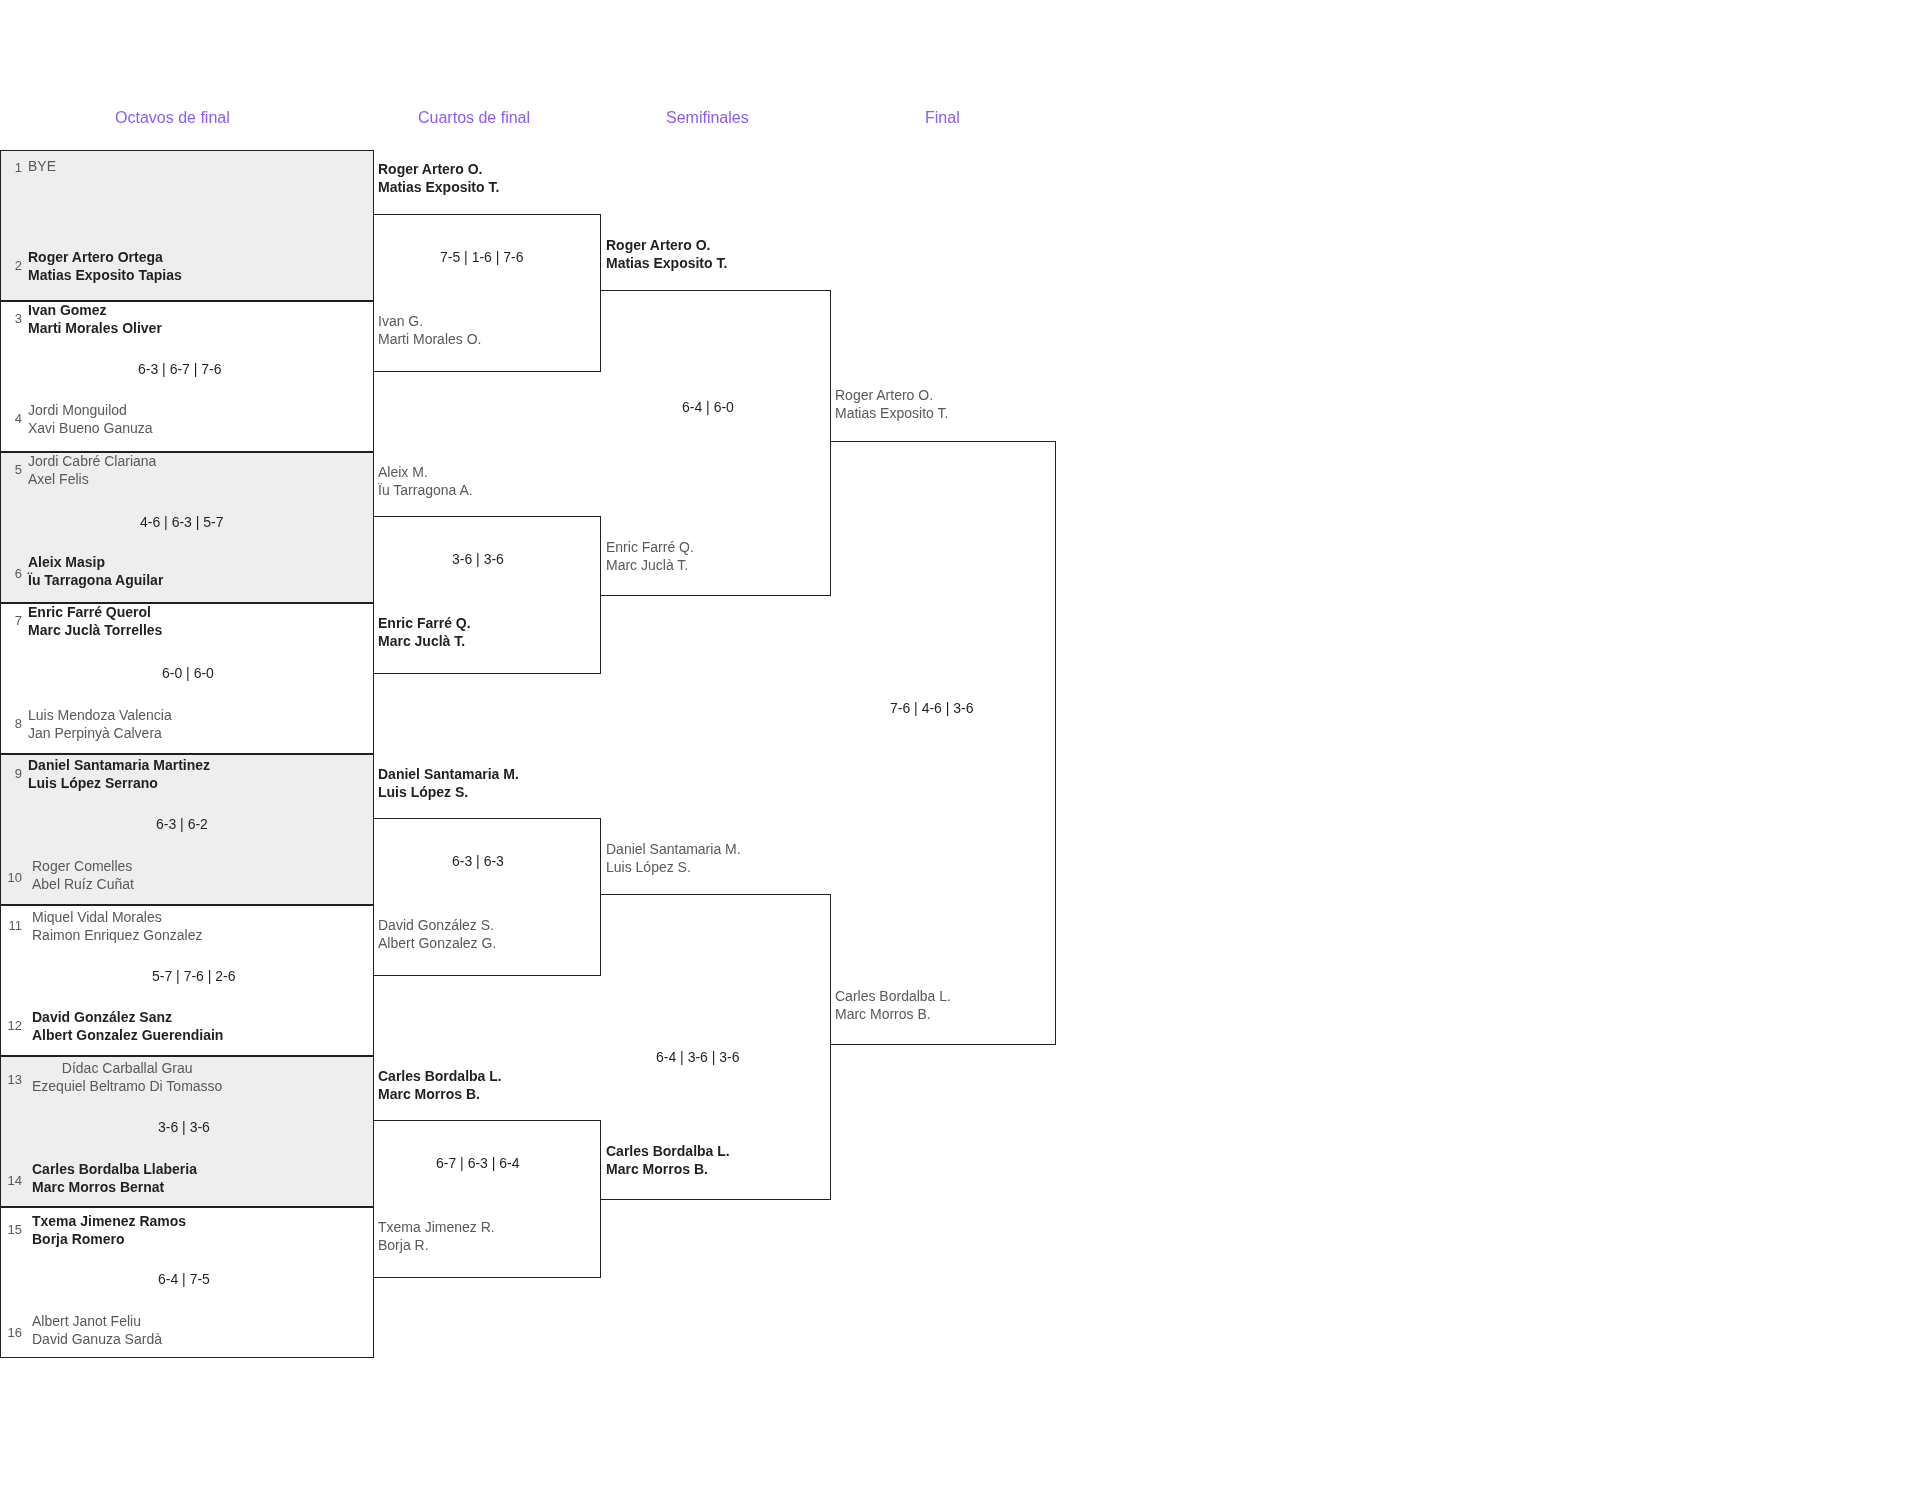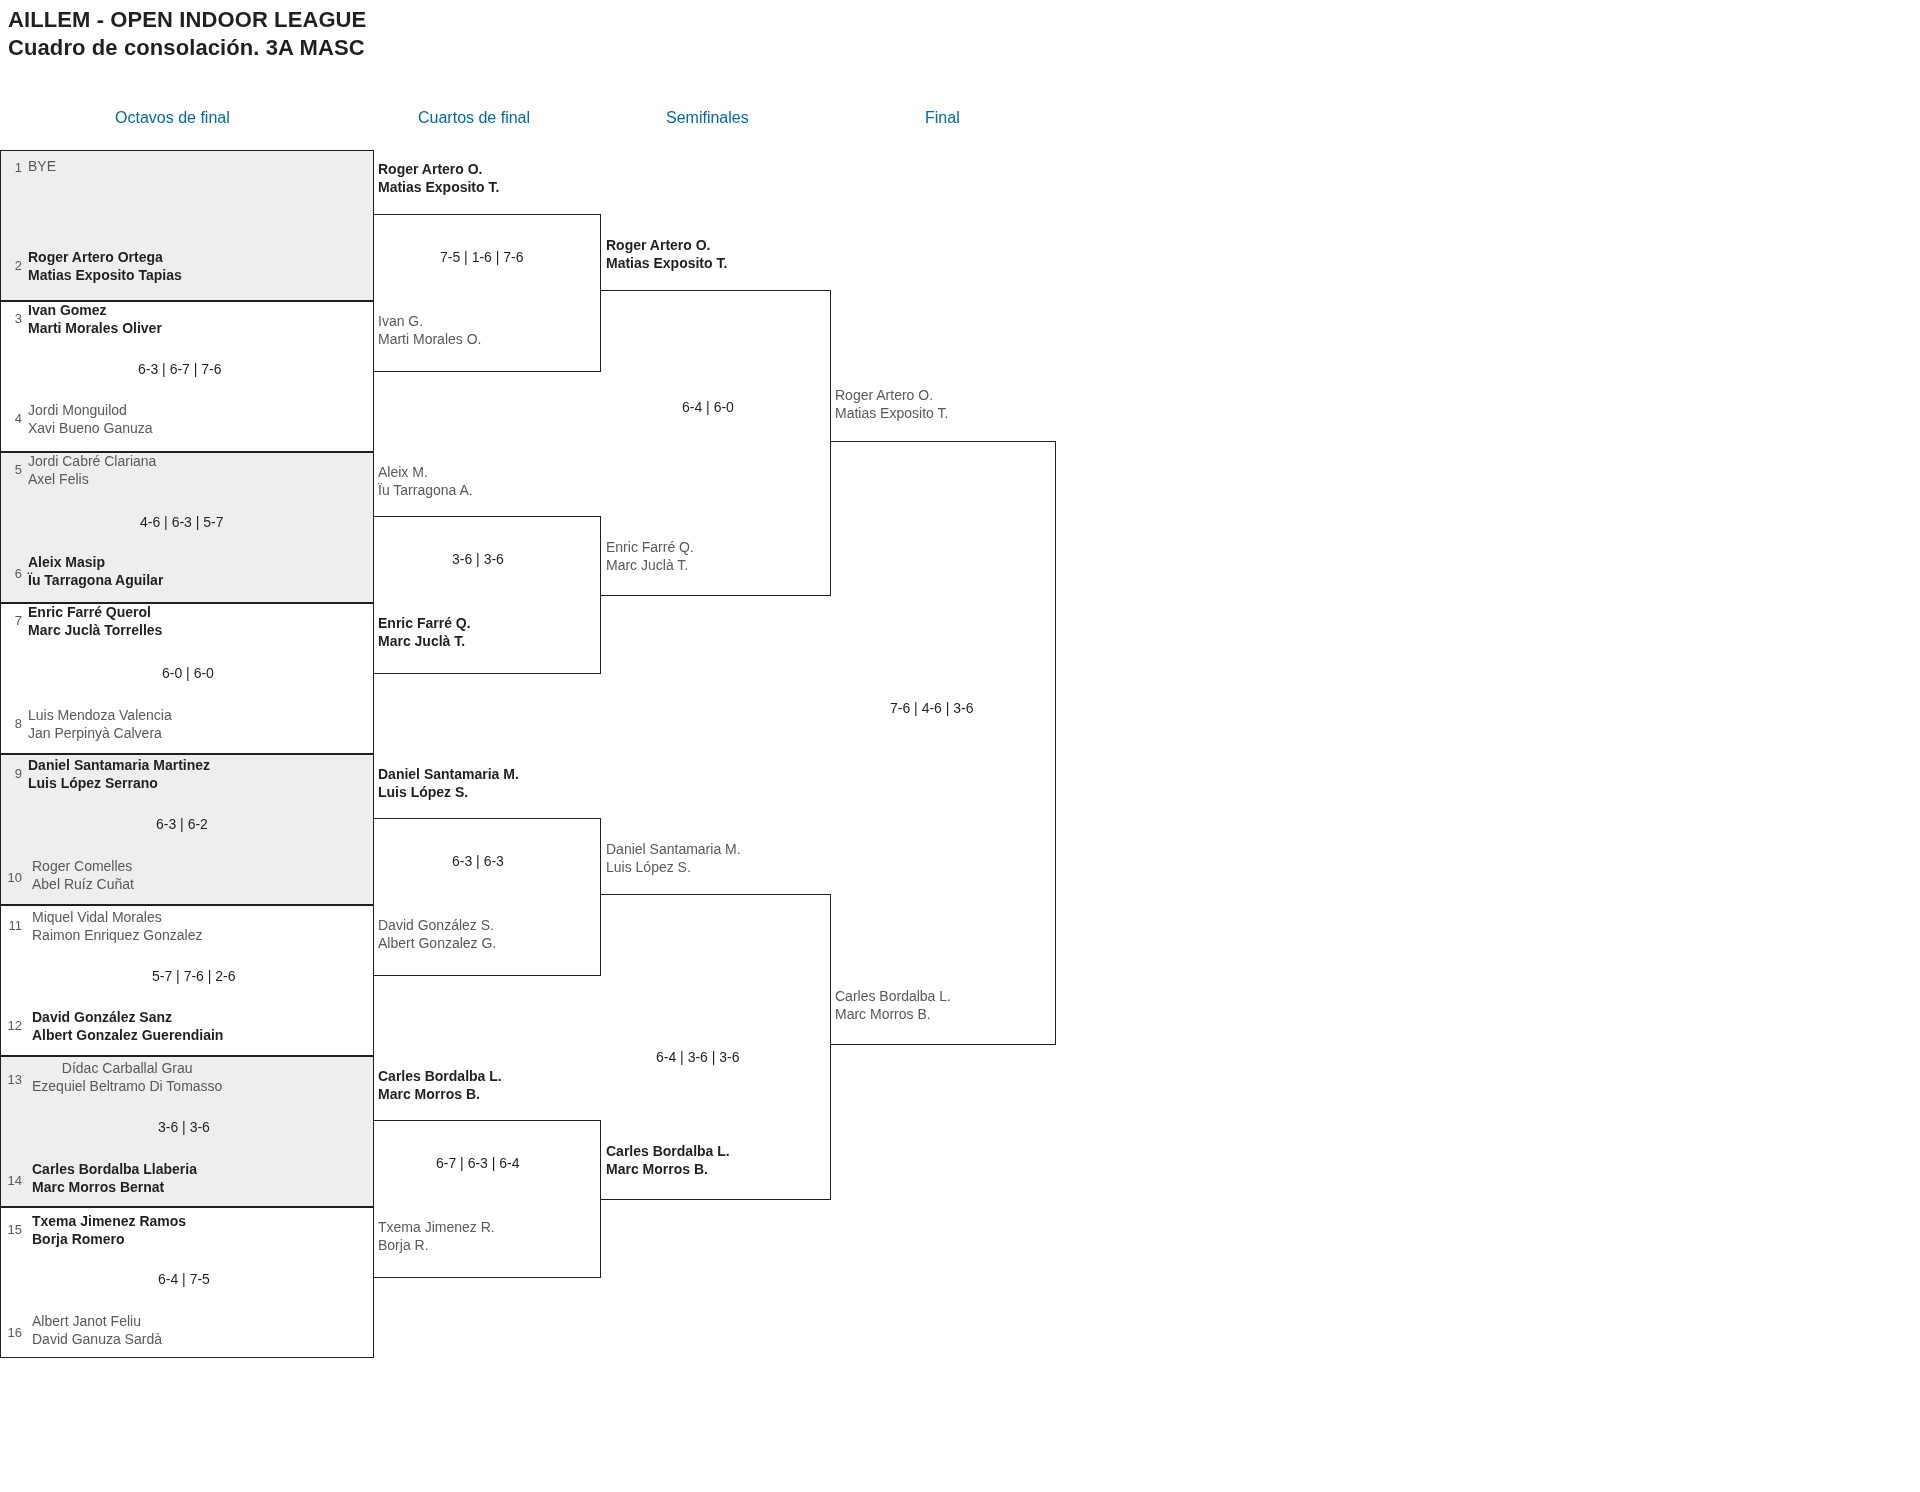--- a/index.html
+++ b/index.html
@@ -19,21 +19,21 @@
   .logo { position: absolute; right: 8px; top: 8px; display: flex; align-items: center; height: 56px; }
   .logo-words { display: flex; flex-direction: column; align-items: flex-end; margin-right: 6px; }
   .logo-aurial { font-size: 33px; font-weight: 700; font-style: italic; letter-spacing: 1px; color: #3f3f3f; line-height: 33px; }
   .logo-padel { font-size: 15px; font-weight: 700; letter-spacing: 7px; color: #3f3f3f; line-height: 18px; margin-right: -7px; }
   .logo-mark { width: 56px; height: 56px; border-radius: 12px; background: #64b5f0; display: flex; align-items: center; justify-content: center; }
   .logo-div { width: 2px; height: 50px; background: #3f3f3f; margin: 0 14px; }
   .logo-by { display: flex; flex-direction: column; justify-content: center; }
   .logo-by div { font-size: 11px; font-weight: 700; letter-spacing: 3.2px; color: #3f3f3f; line-height: 16px; }
 
   
-  .round-head { position: absolute; font-size: 16px; color: #0369a1; white-space: nowrap; }
+  .round-head { position: absolute; font-size: 16px; color: #8b5cf6; white-space: nowrap; }
   .slot-band { position: absolute; border-top: 1px solid #231f20; border-bottom: 1px solid #231f20; }
   .band-gray { background: #eeeeee; }
   .band-white { background: #ffffff; }
   .r1-left-edge { position: absolute; left: 0; width: 1px; background: #231f20; }
   .r1-right-edge { position: absolute; width: 1px; background: #231f20; }
 
   .seed { position: absolute; font-size: 13px; color: #58595b; text-align: right; width: 22px; }
   .names { position: absolute; font-size: 14px; line-height: 18px; white-space: nowrap; }
   .names.win { font-weight: 700; color: #231f20; }
   .names.lose { font-weight: 400; color: #58595b; }
@@ -41,24 +41,20 @@
   .score { position: absolute; font-size: 14px; color: #231f20; white-space: nowrap; }
 
   
   .conn { position: absolute; border-top: 1px solid #231f20; border-right: 1px solid #231f20; border-bottom: 1px solid #231f20; }
 </style>
 </head>
 <body>
 
 <div id="root">
 
-  <div class="title-block">
-    <div class="title-line">AILLEM - OPEN INDOOR LEAGUE</div>
-    <div class="title-line">Cuadro de consolación. 3A MASC</div>
-  </div>
 
 
   <div class="round-head" style="left:115px; top:109px;">Octavos de final</div>
   <div class="round-head" style="left:418px; top:109px;">Cuartos de final</div>
   <div class="round-head" style="left:666px; top:109px;">Semifinales</div>
   <div class="round-head" style="left:925px; top:109px;">Final</div>
 
   <div class="slot-band band-gray" style="left:0px; top:150px; width:374px; height:151px;"></div>
   <div class="slot-band band-white" style="left:0px; top:301px; width:374px; height:151px;"></div>
   <div class="slot-band band-gray" style="left:0px; top:452px; width:374px; height:151px;"></div>

